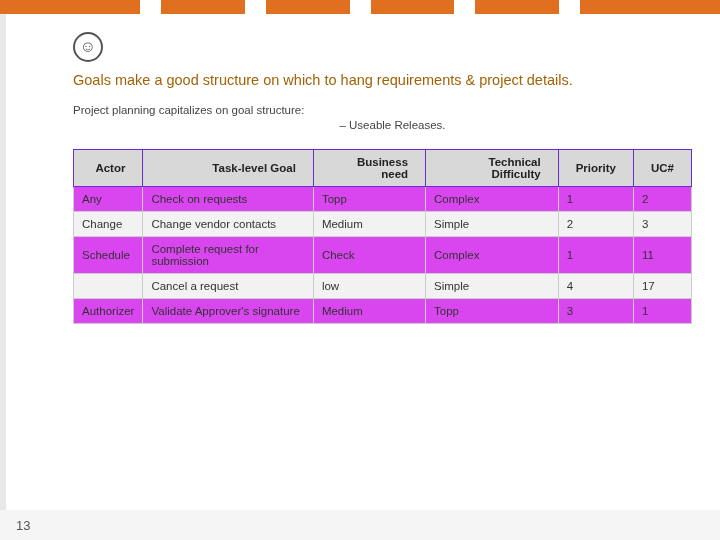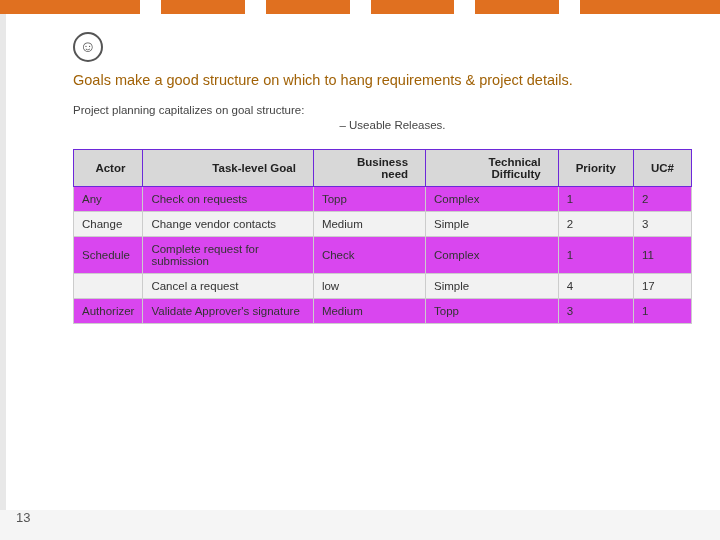--- a/index.html
+++ b/index.html
@@ -33,20 +33,21 @@
 
     
     .bottom-bar {
       position: absolute;
       bottom: 0;
       left: 0;
       width: 100%;
       height: 30px;
       background: #f5f5f5;
       display: flex;
+      align-items: center;
       padding-left: 16px;
     }
 
     .page-number {
       font-size: 13px;
       color: #555;
     }
 
     
     .content {

